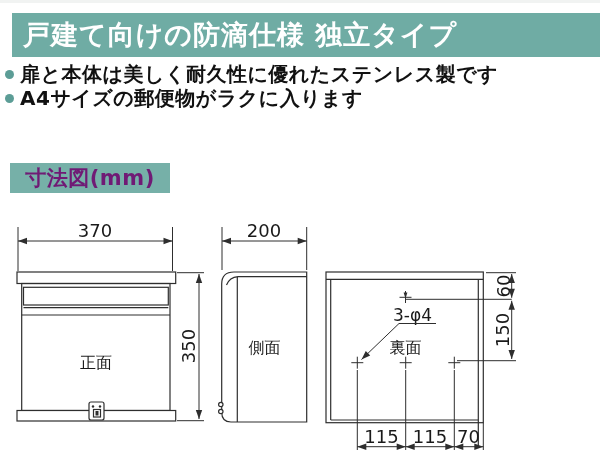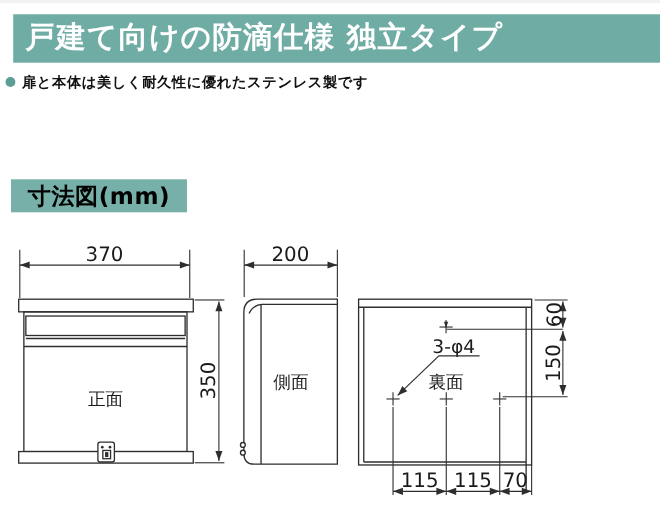--- a/index.html
+++ b/index.html
@@ -12,24 +12,24 @@
   .header-bar{
     position:absolute;left:0;top:13px;width:600px;height:44px;
     background:#6FACA4;color:#ffffff;font-weight:bold;font-size:27px;
     line-height:44px;padding-left:11px;box-sizing:border-box;letter-spacing:1px;
     white-space:nowrap;
     margin-left:12px;
   }
   .features{position:absolute;left:4px;top:63px;width:592px;}
   .feature-row{display:flex;align-items:center;height:23.5px;}
   .bullet{width:9px;height:9px;border-radius:50%;background:#5C9D96;margin:0 6px 0 1px;flex:0 0 auto;}
-  .feature-text{font-size:13px;font-weight:bold;color:#111;letter-spacing:0.5px;white-space:nowrap;}
+  .feature-text{font-size:20px;font-weight:bold;color:#111;letter-spacing:0.5px;white-space:nowrap;}
   .section-badge{
     position:absolute;left:10px;top:163px;width:160px;height:30px;
-    background:#76B0A8;color:#000000;font-weight:bold;font-size:21px;
+    background:#76B0A8;color:#701a75;font-weight:bold;font-size:21px;
     display:flex;align-items:center;justify-content:center;letter-spacing:0.5px;
   }
   .diagram{position:absolute;left:0;top:200px;width:600px;height:267px;}
   .edge{stroke:#2E2E2E;stroke-width:1.2;fill:none;}
   .edgef{stroke:#2E2E2E;stroke-width:1.2;fill:#ffffff;}
   .dim{stroke:#2E2E2E;stroke-width:1;fill:none;}
   .dim-text{font-size:18px;fill:#1a1a1a;}
   .label-text{font-size:16px;fill:#1a1a1a;}
   .note-text{font-size:17px;fill:#1a1a1a;}
 </style>
@@ -37,20 +37,24 @@
 <body>
 
 <div class="top-strip"></div>
 
 <div class="header-bar">戸建て向けの防滴仕様 独立タイプ</div>
 
 <div class="features">
   <div class="feature-row">
     <span class="bullet"></span>
     <span class="feature-text">扉と本体は美しく耐久性に優れたステンレス製です</span>
+  </div>
+  <div class="feature-row">
+    <span class="bullet"></span>
+    <span class="feature-text">A4サイズの郵便物がラクに入ります</span>
   </div>
 </div>
 
 <div class="section-badge">寸法図(mm)</div>
 
 <svg class="diagram" viewBox="0 0 600 267" xmlns="http://www.w3.org/2000/svg">
   <defs>
     <marker id="arr" markerUnits="userSpaceOnUse" markerWidth="10" markerHeight="8" refX="9.5" refY="4" orient="auto-start-reverse">
       <path d="M0.5,0.8 L9.5,4 L0.5,7.2 Z" fill="#2E2E2E" stroke="none"></path>
     </marker>

